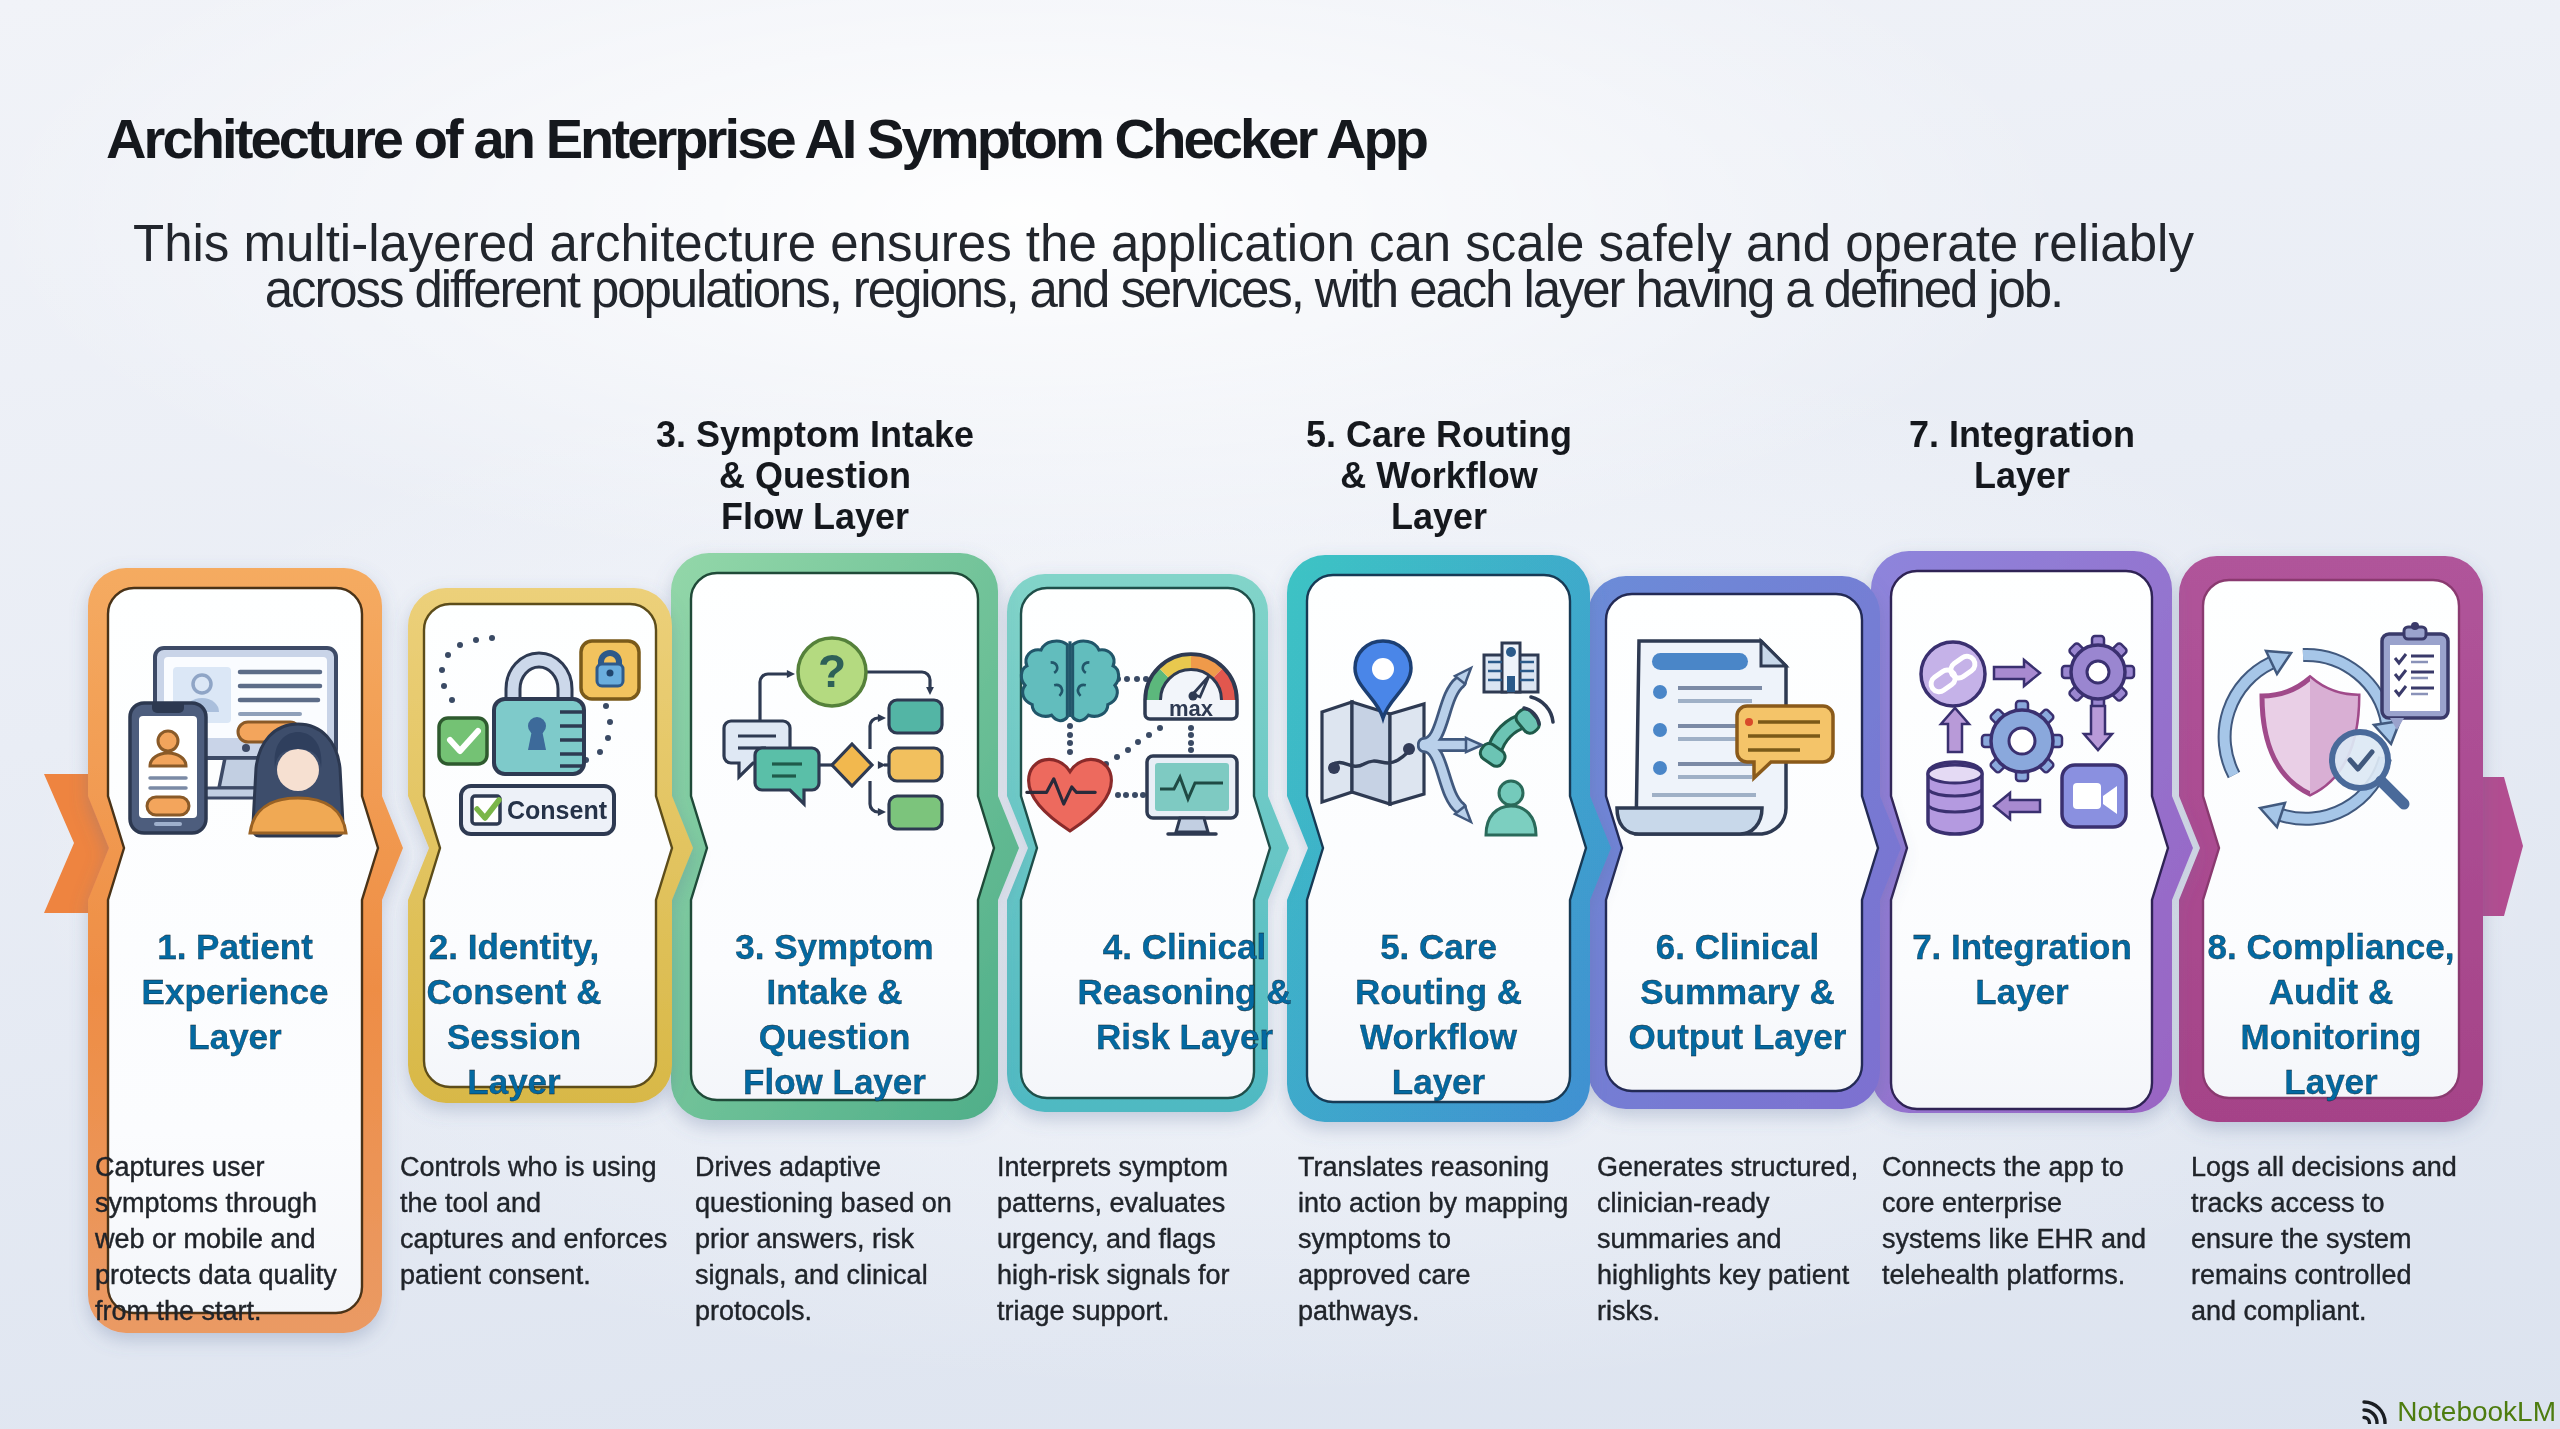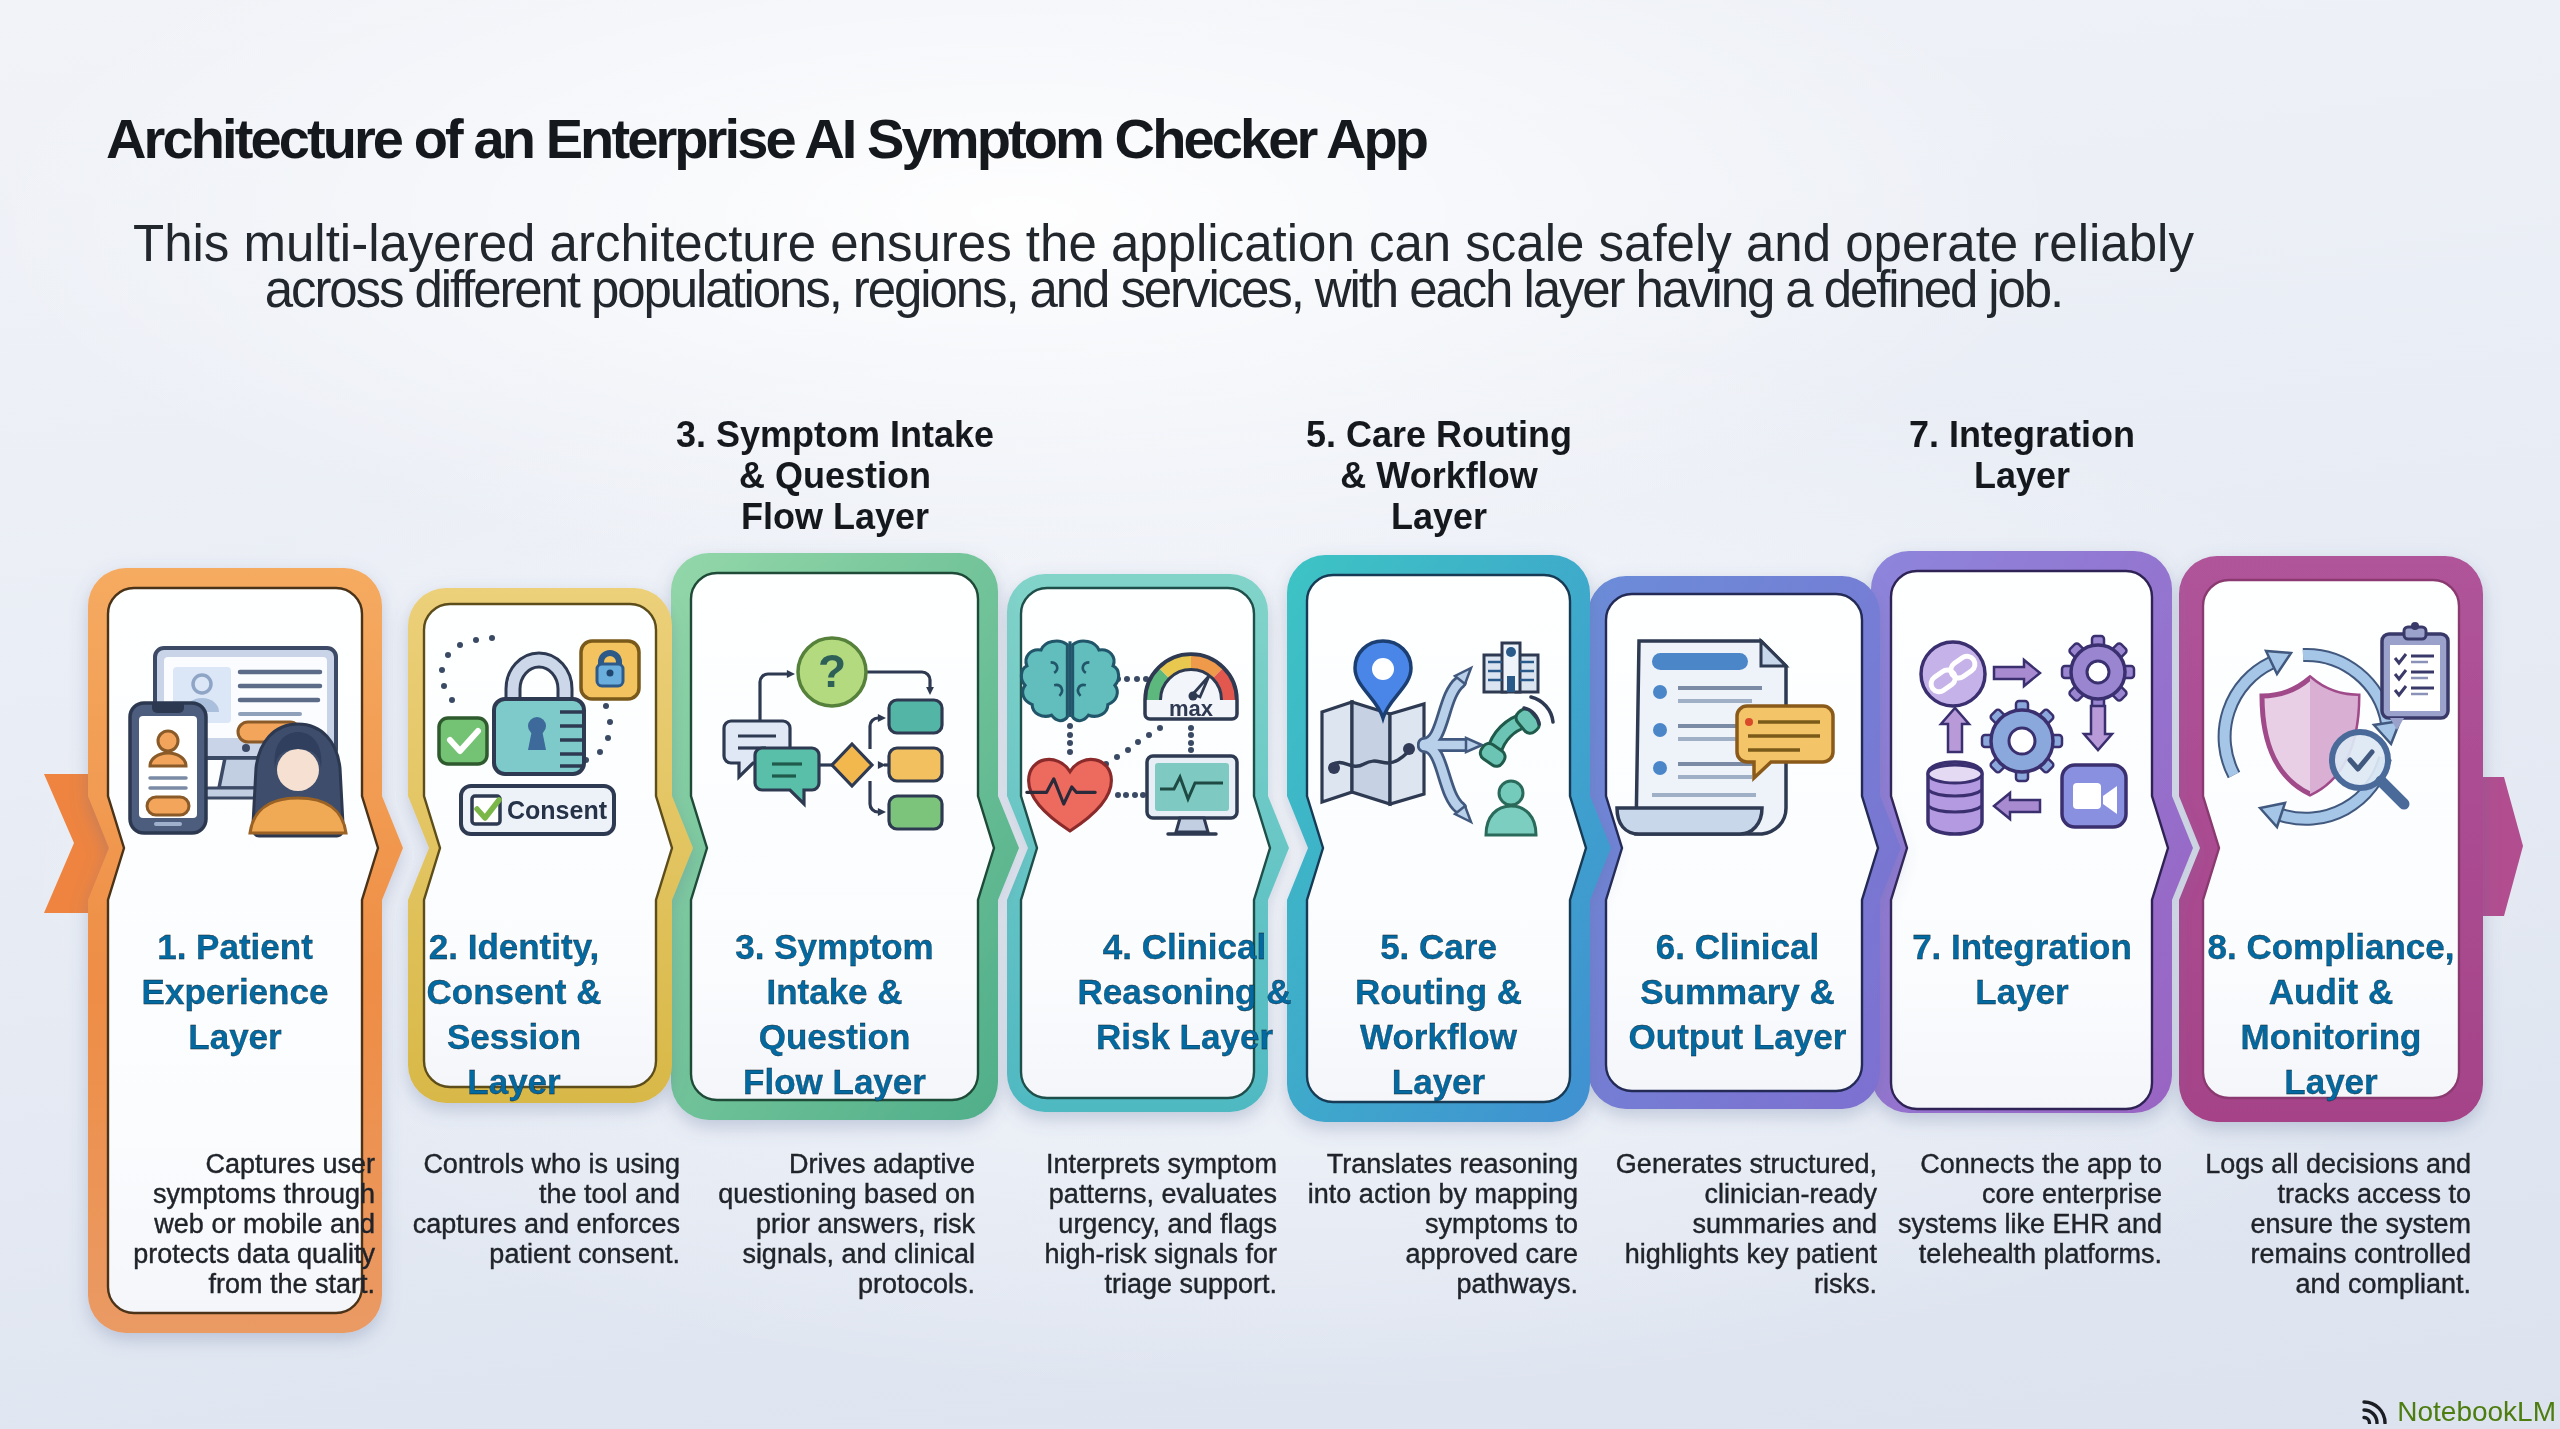--- a/index.html
+++ b/index.html
@@ -24,22 +24,22 @@
 .lbl {
   position:absolute; text-align:center;
   font-size:36px; font-weight:bold; line-height:41px; color:#15181d;
 }
 .ct {
   position:absolute; text-align:center;
   font-size:35px; font-weight:bold; line-height:45px; color:#0369a1;
   -webkit-text-stroke:0.3px #191c20;
 }
 .ds {
-  position:absolute; text-align:right;
-  font-size:27px; line-height:30px; color:#20242a;
+  position:absolute; text-align:left;
+  font-size:27px; line-height:36px; color:#20242a;
   -webkit-text-stroke:0.4px #20242a;
 }
 .footer {
   position:absolute; right:4px; top:1396px;
   font-size:28px; font-weight:normal; color:#4d7c0f;
 }
 svg.main { position:absolute; left:0; top:0; }
 </style>
 </head>
 <body>
@@ -388,21 +388,21 @@
     <path d="M2395,690 l4,5 l7,-9" fill="none" stroke="#3a3a6a" stroke-width="3"></path>
     <line x1="2411" y1="688" x2="2434" y2="688" stroke="#3a3a6a" stroke-width="3"></line>
     <line x1="2411" y1="694" x2="2428" y2="694" stroke="#8a92b8" stroke-width="2.5"></line>
     <path d="M2390,718 l14,0 l-7,12 z" fill="#9aa2cc"></path>
     <circle cx="2360" cy="760" r="28" fill="#dcE8f4" fill-opacity="0.92" stroke="#4a6a9a" stroke-width="6"></circle>
     <path d="M2350,760 l8,9 l14,-17" fill="none" stroke="#41597e" stroke-width="5" stroke-linecap="round" stroke-linejoin="round"></path>
     <line x1="2381" y1="781" x2="2404" y2="804" stroke="#4a6a9a" stroke-width="11" stroke-linecap="round"></line>
 </svg>
 <div class="title">Architecture of an Enterprise AI Symptom Checker App</div>
 <div class="subtitle">This multi-layered architecture ensures the application can scale safely and operate reliably<br><span style="letter-spacing:-2.1px">across different populations, regions, and services, with each layer having a defined job.</span></div>
-<div class="lbl" style="left:672px;top:414px;width:326px">3. Symptom Intake<br>&amp; Question<br>Flow Layer</div>
+<div class="lbl" style="left:652px;top:414px;width:326px">3. Symptom Intake<br>&amp; Question<br>Flow Layer</div>
 <div class="lbl" style="left:1276px;top:414px;width:326px">5. Care Routing<br>&amp; Workflow<br>Layer</div>
 <div class="lbl" style="left:1859px;top:414px;width:326px">7. Integration<br>Layer</div>
 <div class="ct" style="left:88px;top:924px;width:294px">1. Patient<br>Experience<br>Layer</div>
 <div class="ct" style="left:408px;top:924px;width:212px">2. Identity,<br>Consent &amp;<br>Session Layer</div>
 <div class="ct" style="left:671px;top:924px;width:327px">3. Symptom<br>Intake &amp;<br>Question<br>Flow Layer</div>
 <div class="ct" style="left:1054px;top:924px;width:261px">4. Clinical<br>Reasoning &amp;<br>Risk Layer</div>
 <div class="ct" style="left:1287px;top:924px;width:303px">5. Care<br>Routing &amp;<br>Workflow<br>Layer</div>
 <div class="ct" style="left:1597px;top:924px;width:281px">6. Clinical<br>Summary &amp;<br>Output Layer</div>
 <div class="ct" style="left:1874px;top:924px;width:296px">7. Integration<br>Layer</div>
 <div class="ct" style="left:2179px;top:924px;width:304px">8. Compliance,<br>Audit &amp;<br>Monitoring<br>Layer</div>

